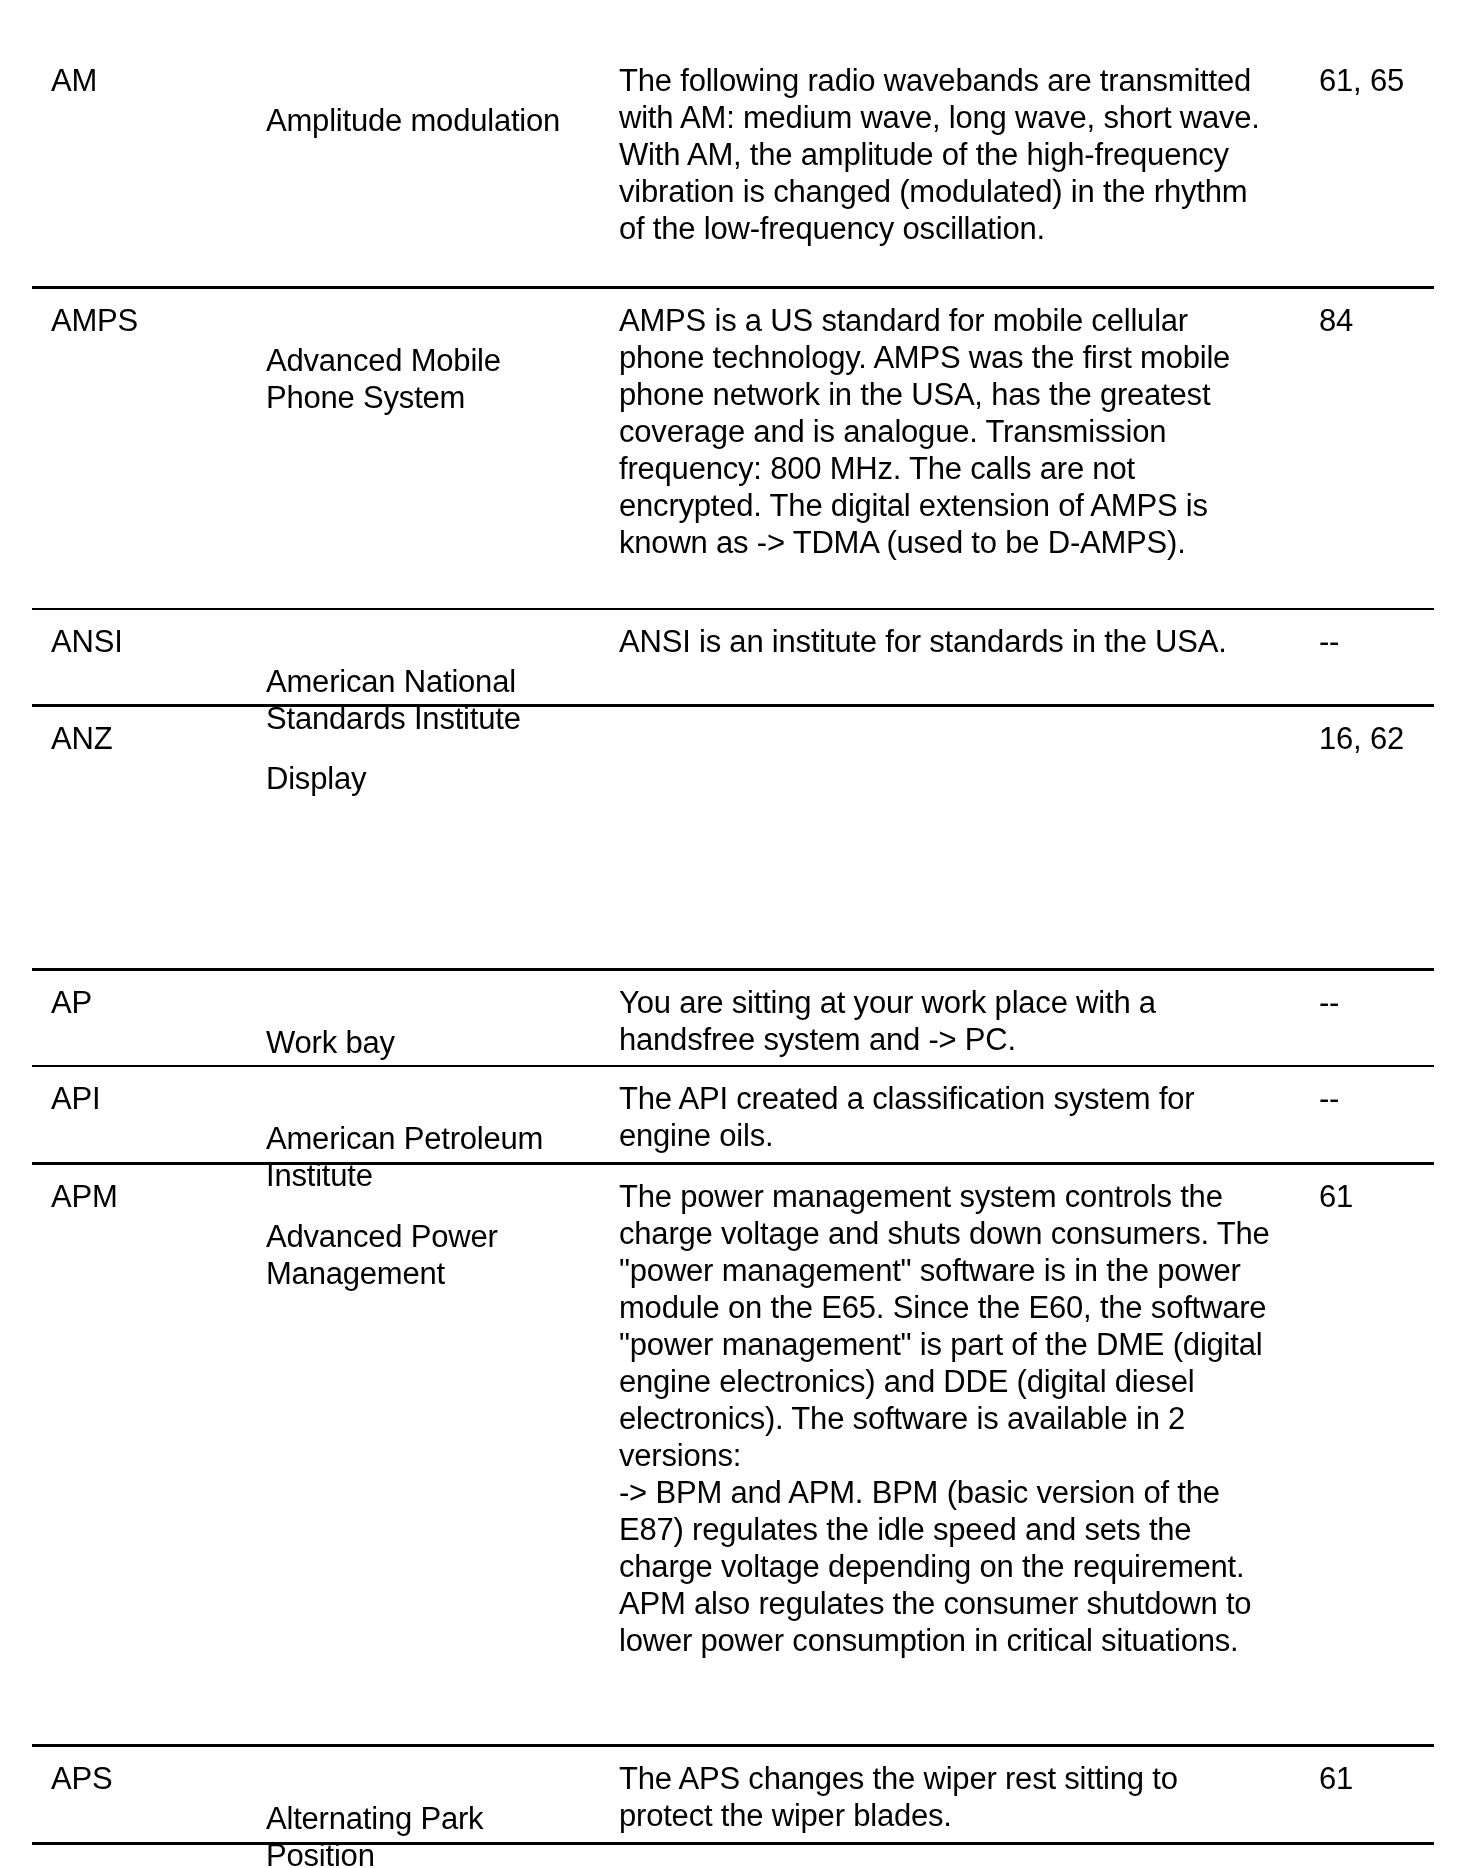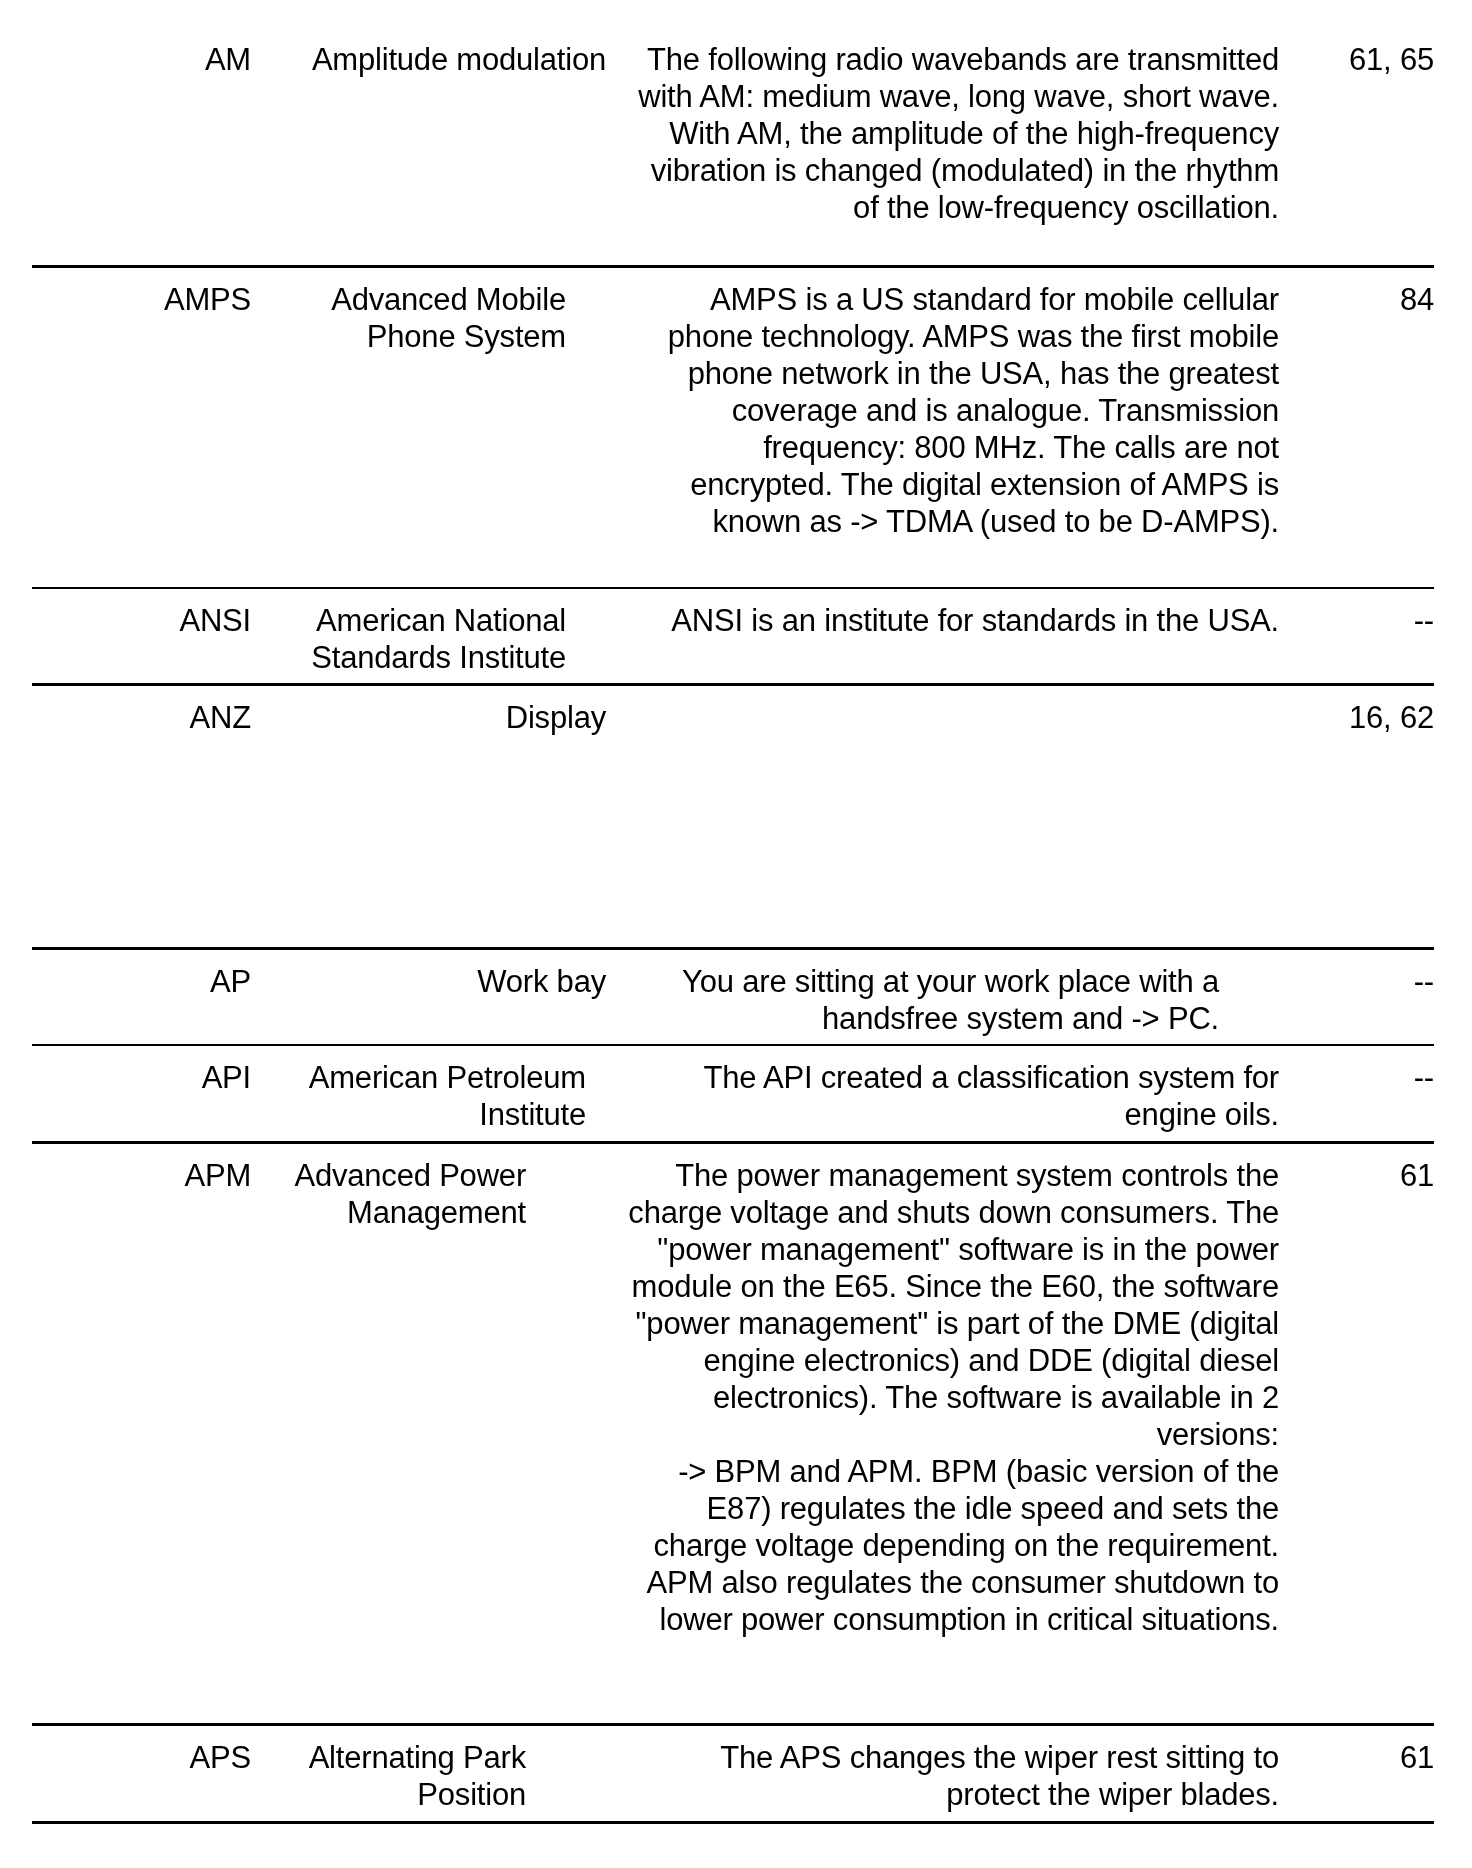--- a/index.html
+++ b/index.html
@@ -7,23 +7,22 @@
     width: 1472px;
     height: 1868px;
     position: relative;
     overflow: hidden;
     font-family: "Liberation Sans", sans-serif;
     color: #000000;
   }
   .glossary {
     position: absolute;
     left: 32px;
-    top: 41px;
+    top: 62px;
     width: 1402px;
-    text-align: right;
   }
   .row {
     position: relative;
     display: flex;
     align-items: flex-start;
     box-sizing: border-box;
   }
   .row.first { padding-top: 0; }
   .row:not(.first) { padding-top: 13px; }
   .row .rule {
@@ -31,21 +30,21 @@
     left: 0; right: 0; bottom: 0;
     background: #000000;
   }
   .cell {
     font-size: 31px;
     line-height: 37px;
     letter-spacing: -0.2px;
     box-sizing: border-box;
   }
   .c-abbr { position: absolute; left: 19px; width: 200px; }
-  .c-term { position: absolute; left: 234px; width: 340px; }
+  .c-term { position: absolute; left: 234px; width: 340px; margin-top: 40px; }
   .c-desc { margin-left: 587px; width: 660px; }
   .c-page { position: absolute; left: 1287px; width: 115px; }
   .c-desc p { margin: 0; }
   .c-desc p + p { margin-top: 9px; }
 </style>
 </head>
 <body>
 
 <div class="glossary">
 

